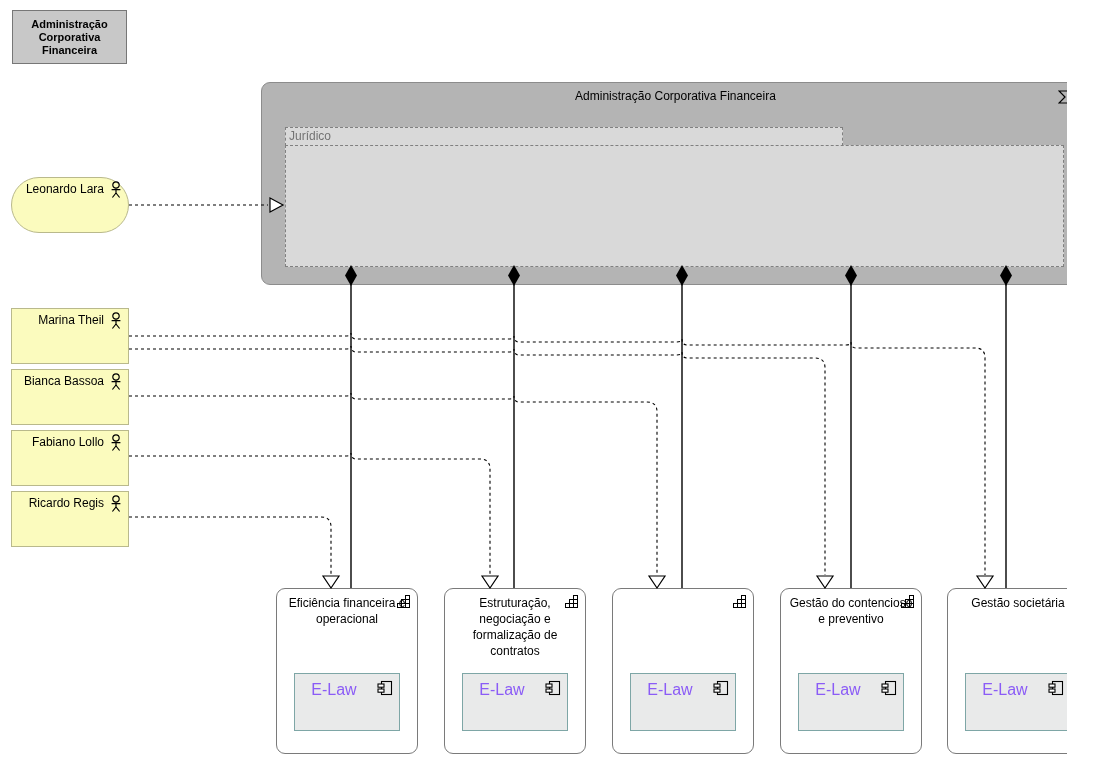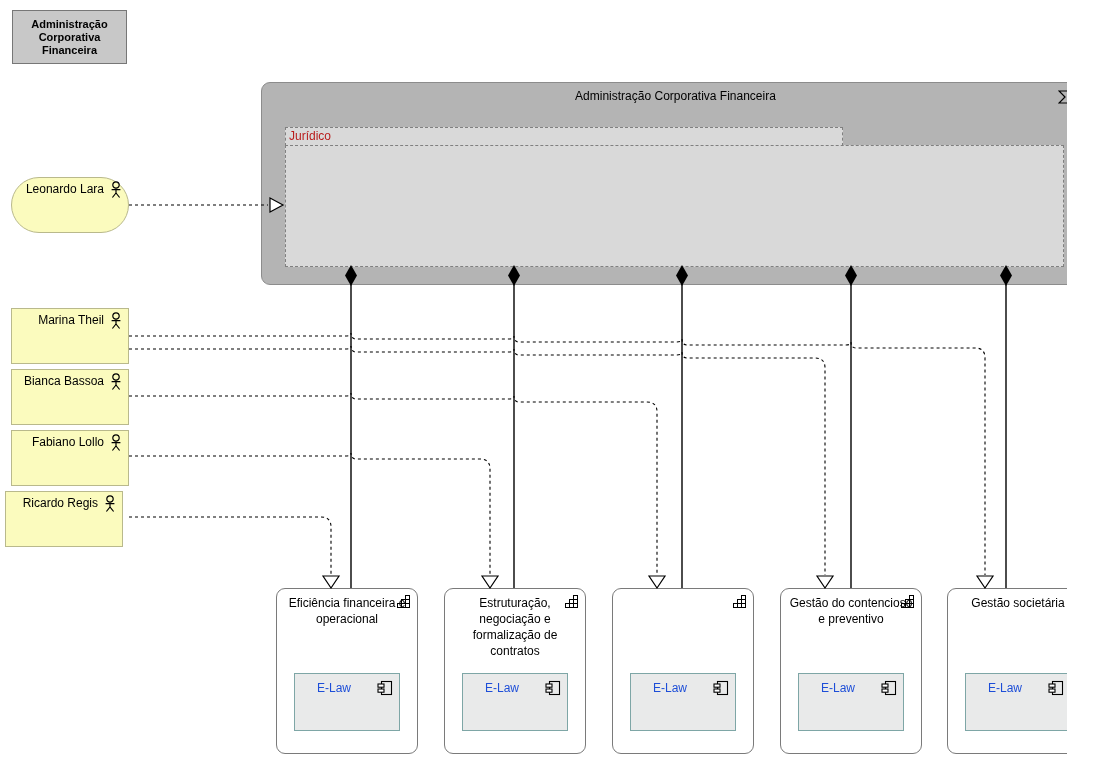--- a/index.html
+++ b/index.html
@@ -15,36 +15,36 @@
   
   #container{position:absolute;left:261px;top:82px;width:829px;height:203px;
              background:#b4b4b4;border:1px solid #8c8c8c;border-radius:9px;box-sizing:border-box;}
   #container-title{position:absolute;left:0;top:6px;width:100%;text-align:center;font-size:12px;color:#000;}
   #container-icon{position:absolute;right:9px;top:7px;width:22px;height:14px;}
 
   
   #juridico{position:absolute;left:285px;top:127px;width:779px;height:140px;}
   #juridico-tab{position:absolute;left:0;top:0;width:558px;height:19px;background:#d9d9d9;
                 border:1px dashed #808080;border-bottom:none;box-sizing:border-box;}
-  #juridico-label{position:absolute;left:4px;top:2px;font-size:12px;color:#b91c1c;}
+  #juridico-label{position:absolute;left:4px;top:2px;font-size:12px;color:#737373;}
   #juridico-body{position:absolute;left:0;top:18px;width:779px;height:122px;background:#d9d9d9;
                  border:1px dashed #808080;box-sizing:border-box;}
 
   
   .actor{position:absolute;box-sizing:border-box;background:#fbfbbe;border:1px solid #b9b98c;}
   .actor-label{position:absolute;right:24px;top:4px;font-size:12px;color:#000;white-space:nowrap;}
   .actor-icon{position:absolute;right:4px;top:3px;width:16px;height:18px;}
 
   
   .capability{position:absolute;box-sizing:border-box;background:#ffffff;border:1px solid #7a7a7a;border-radius:9px;}
   .cap-label{position:absolute;left:6px;right:6px;top:6px;text-align:center;font-size:12px;line-height:16px;color:#000;}
   .cap-icon{position:absolute;right:5px;top:6px;width:15px;height:13px;}
   .app{position:absolute;left:17px;right:17px;bottom:22px;height:58px;box-sizing:border-box;
        background:#e9eaea;border:1px solid #7ea6a6;}
-  .app-label{position:absolute;left:0;right:26px;top:7px;text-align:center;font-size:12px;color:#1d4ed8;}
+  .app-label{position:absolute;left:0;right:26px;top:7px;text-align:center;font-size:16px;color:#8b5cf6;}
   .app-icon{position:absolute;right:6px;top:6px;width:16px;height:16px;}
 
   
   #wires{position:absolute;left:0;top:0;width:1101px;height:765px;pointer-events:none;}
   .solid-line{stroke:#000;stroke-width:1.4;fill:none;}
   .dot-line{stroke:#000;stroke-width:1.1;fill:none;stroke-dasharray:3 3;}
   .fill-black{fill:#000;}
   .hollow{fill:#ffffff;stroke:#000;stroke-width:1.2;}
 </style>
 </head>
@@ -94,21 +94,21 @@
   </div>
 
   <div class="actor" style="left:11px;top:430px;width:118px;height:56px;">
     <div class="actor-label">Fabiano Lollo</div>
     <svg class="actor-icon" viewBox="0 0 16 18">
       <circle cx="8" cy="4" r="3.2" fill="none" stroke="#000" stroke-width="1.2"></circle>
       <path d="M8,7.4 L8,12 M3.6,8.6 L12.4,8.6 M8,12 L4.4,16.5 M8,12 L11.6,16.5" fill="none" stroke="#000" stroke-width="1.2"></path>
     </svg>
   </div>
 
-  <div class="actor" style="left:5px;top:491px;width:118px;height:56px;">
+  <div class="actor" style="left:11px;top:491px;width:118px;height:56px;">
     <div class="actor-label">Ricardo Regis</div>
     <svg class="actor-icon" viewBox="0 0 16 18">
       <circle cx="8" cy="4" r="3.2" fill="none" stroke="#000" stroke-width="1.2"></circle>
       <path d="M8,7.4 L8,12 M3.6,8.6 L12.4,8.6 M8,12 L4.4,16.5 M8,12 L11.6,16.5" fill="none" stroke="#000" stroke-width="1.2"></path>
     </svg>
   </div>
 
   <div class="capability" style="left:276px;top:588px;width:142px;height:166px;">
     <div class="cap-label">Eficiência financeira e operacional</div>
     <svg class="cap-icon" viewBox="0 0 15 13">

